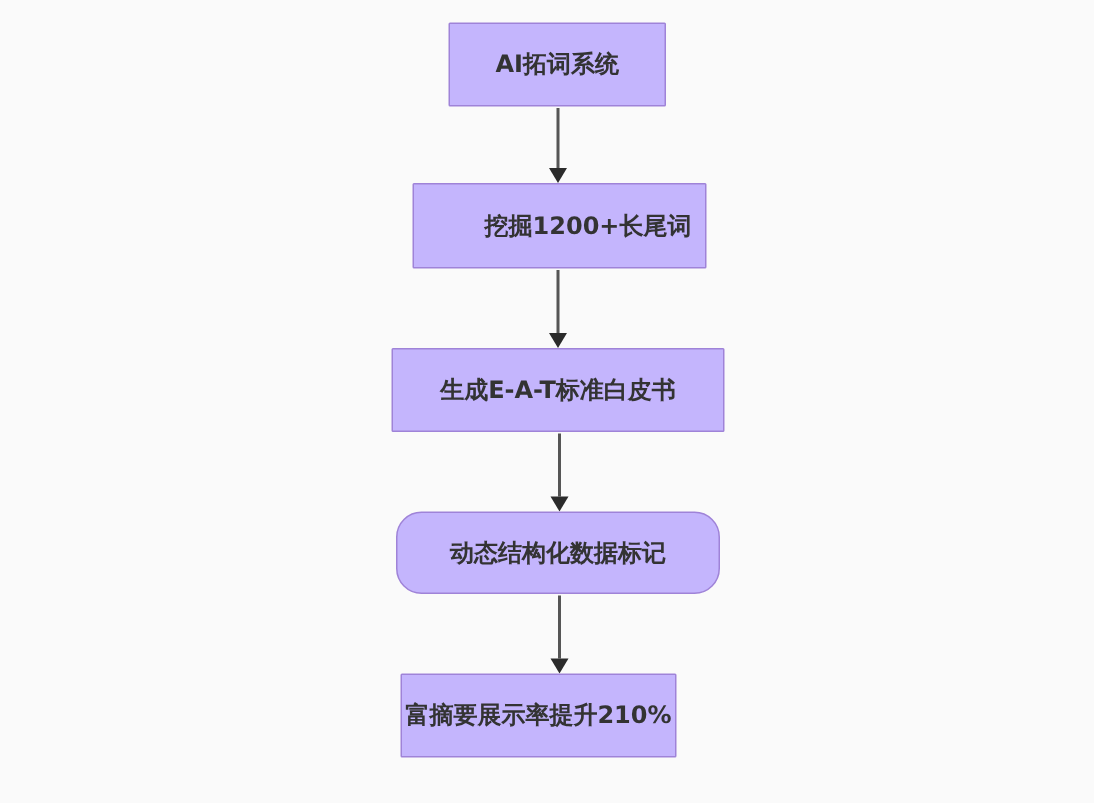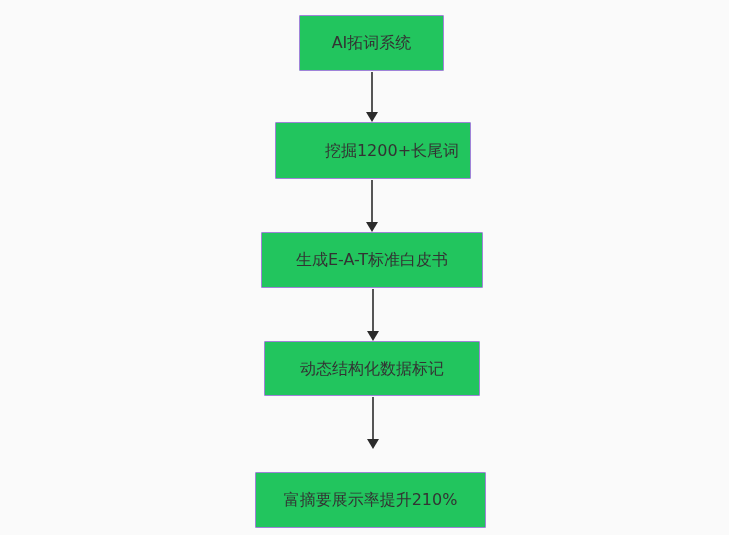--- a/index.html
+++ b/index.html
@@ -11,37 +11,38 @@
   .canvas {
     position: relative;
     width: 729px;
     height: 535px;
     background: #fafafa;
     overflow: hidden;
   }
   .node {
     position: absolute;
     box-sizing: border-box;
-    background: #22c55e;
+    background: #c4b5fd;
     border: 1.5px solid #9f83d8;
     border-radius: 1px;
     display: flex;
     align-items: center;
     justify-content: center;
     text-align: center;
     font-size: 16px;
     color: #333333;
     line-height: 1.2;
     white-space: nowrap;
+    font-weight: bold;
   }
   .n1 { left: 299px; top: 15px;  width: 145px; height: 56px; }
   .n2 { left: 275px; top: 122px; width: 196px; height: 57px; padding-left: 38px; }
   .n3 { left: 261px; top: 232px; width: 222px; height: 56px; align-items: center; }
-  .n4 { left: 264px; top: 341px; width: 216px; height: 55px; }
-  .n5 { left: 255px; top: 449px; width: 231px; height: 56px; margin-top: 23px; }
+  .n4 { left: 264px; top: 341px; width: 216px; height: 55px; border-radius: 17px; }
+  .n5 { left: 267px; top: 449px; width: 184px; height: 56px; }
 
   .arrow {
     position: absolute;
     width: 13px;
     display: flex;
     flex-direction: column;
     align-items: center;
   }
   .arrow .line {
     width: 2px;

